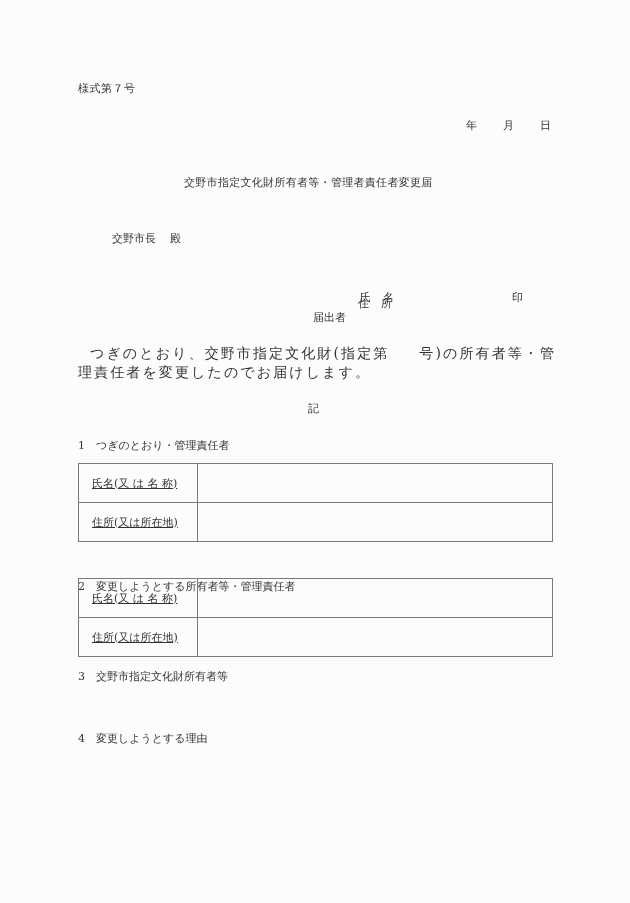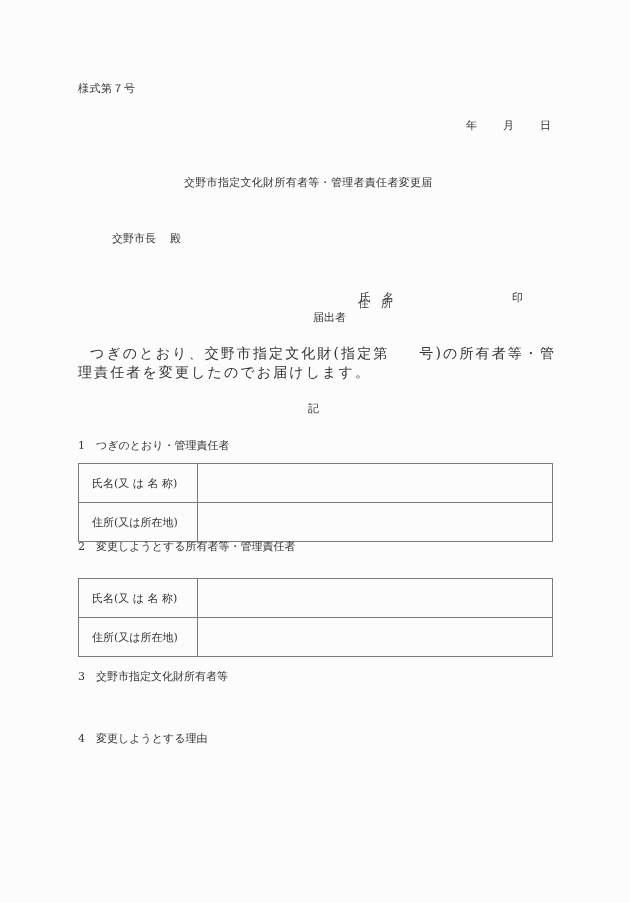--- a/index.html
+++ b/index.html
@@ -40,21 +40,21 @@
       line-height: 19px;
       letter-spacing: 2.1px;
       font-size: 14px;
     }
     .body-text .indent { display: inline-block; width: 12px; }
     .body-text .blank { display: inline-block; width: 30px; }
     .ki { left: 308px; top: 401px; }
     .section-heading { left: 78px; }
     .section-heading .num { display: inline-block; width: 18px; }
     .sec1 { top: 438px; }
-    .sec2 { top: 539px; }
+    .sec2 { top: 579px; }
     .sec3 { top: 669px; }
     .sec4 { top: 731px; }
 
     table.info {
       position: absolute;
       left: 78px;
       width: 475px;
       border-collapse: collapse;
       table-layout: fixed;
     }
@@ -63,20 +63,21 @@
       height: 38px;
       padding: 0;
       font-size: 11px;
       vertical-align: middle;
     }
     table.info td.label {
       width: 119px;
       padding-left: 13px;
       box-sizing: border-box;
       white-space: nowrap;
+      text-decoration: underline;
     }
     table.info td.value { }
     .t1 { top: 463px; }
     .t2 { top: 578px; }
   </style>
 </head>
 <body>
 
 <div class="abs form-number">様式第７号</div>
 

